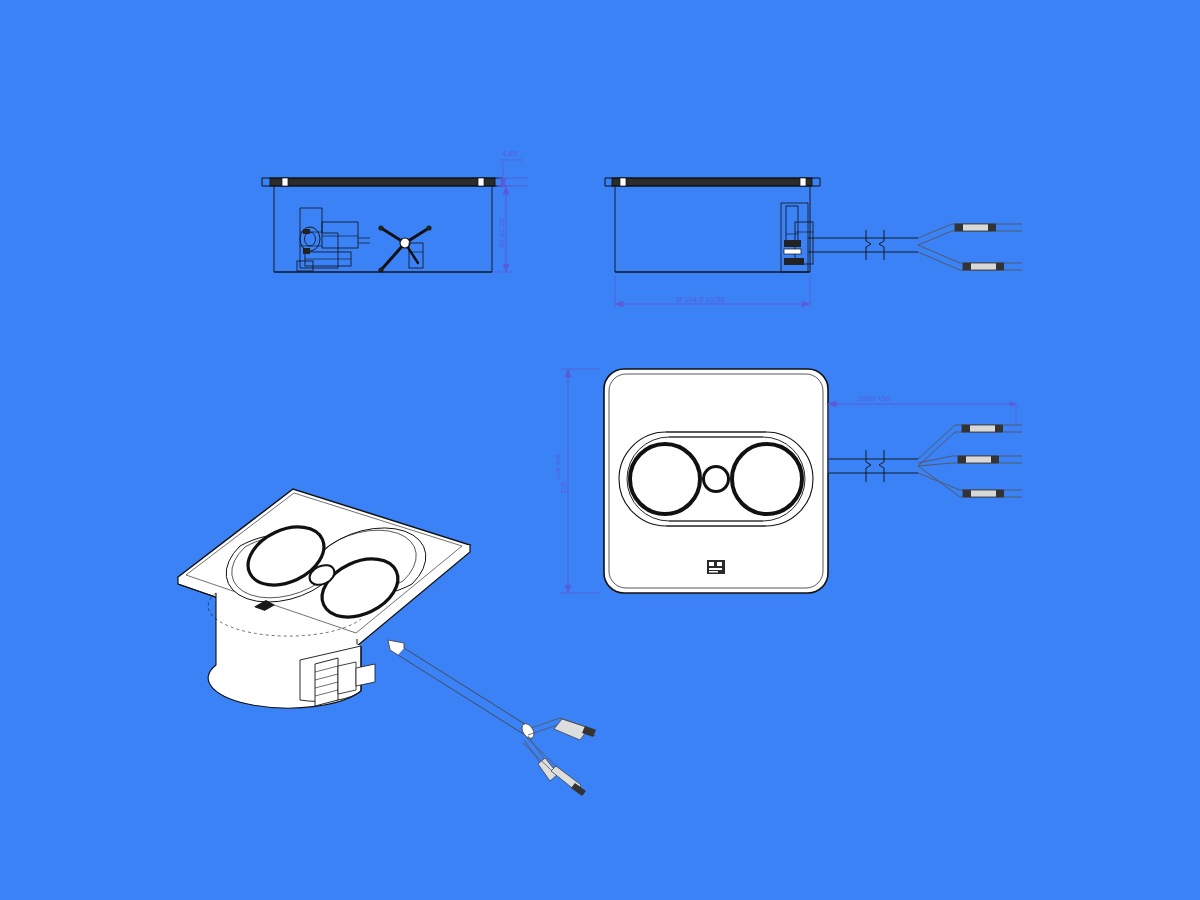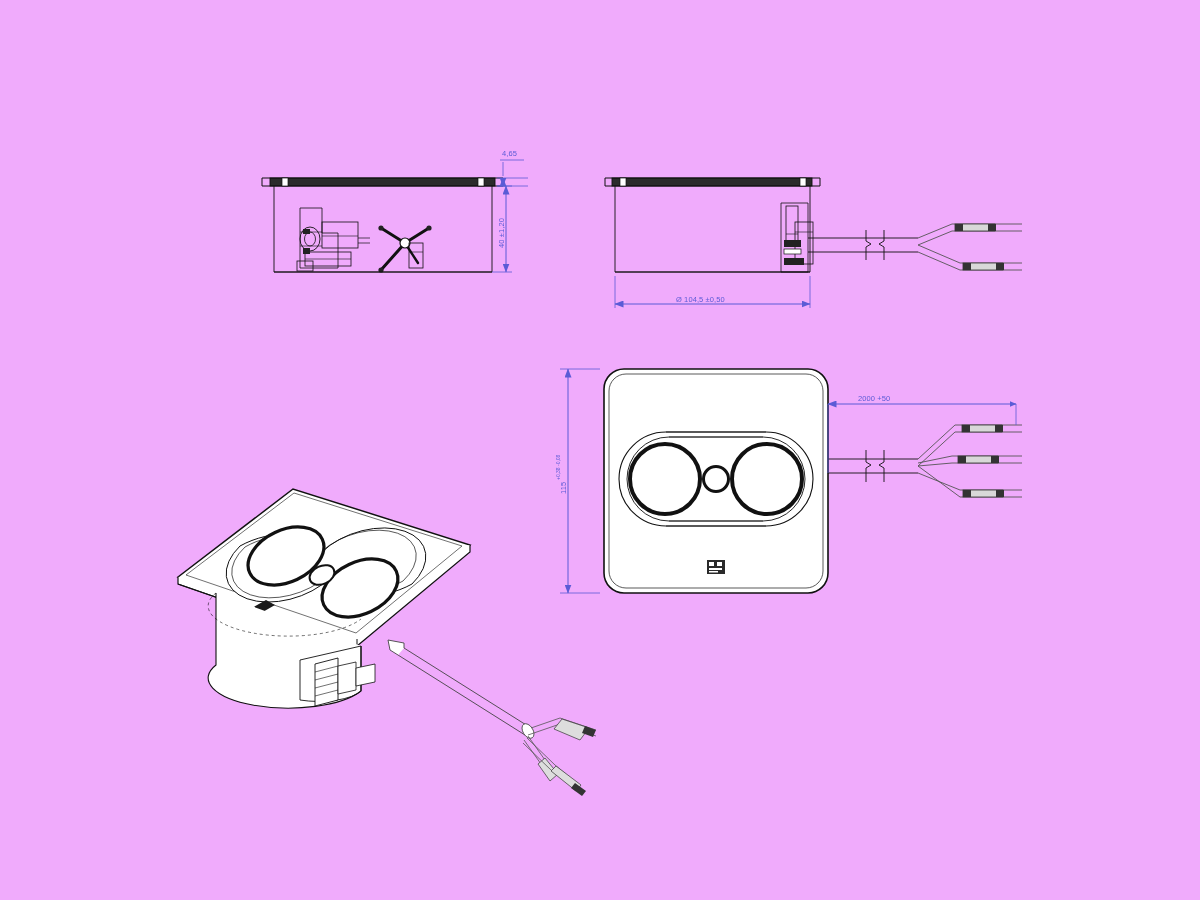--- a/index.html
+++ b/index.html
@@ -1,17 +1,17 @@
 <!DOCTYPE html>
 <html><head>
 <meta charset="utf-8">
 <style>
   html,body{margin:0;padding:0;background:#ffffff;}
   body{width:1200px;height:900px;font-family:"Liberation Sans",sans-serif;overflow:hidden;}
-  #sheet{position:relative;width:1200px;height:900px;background:#f0abfc;}
+  #sheet{position:relative;width:1200px;height:900px;background:#3b82f6;}
   svg{display:block;}
   .dimtxt{font-family:"Liberation Sans",sans-serif;font-size:7.5px;fill:#5b5bd6;letter-spacing:.1px;}
   .dimtxt-sm{font-family:"Liberation Sans",sans-serif;font-size:5px;fill:#5b5bd6;}
 </style>
 </head>
 <body>
 
 <div id="sheet">
 
 <svg width="1200" height="900" viewBox="0 0 1200 900">

